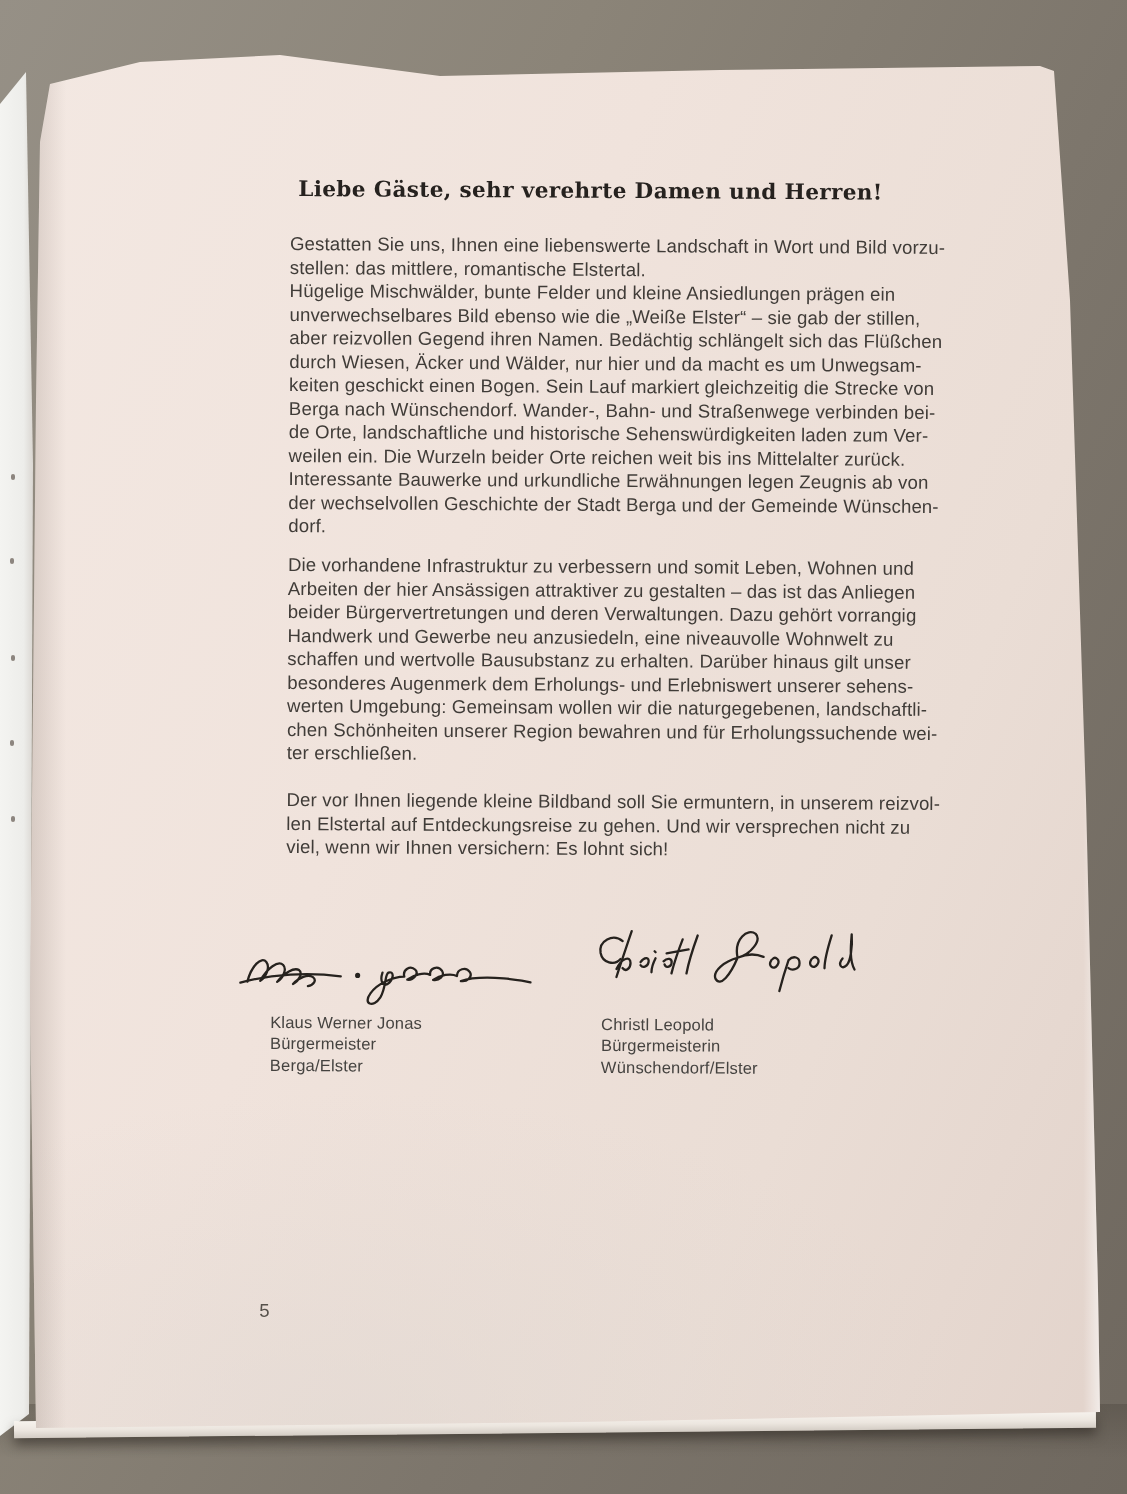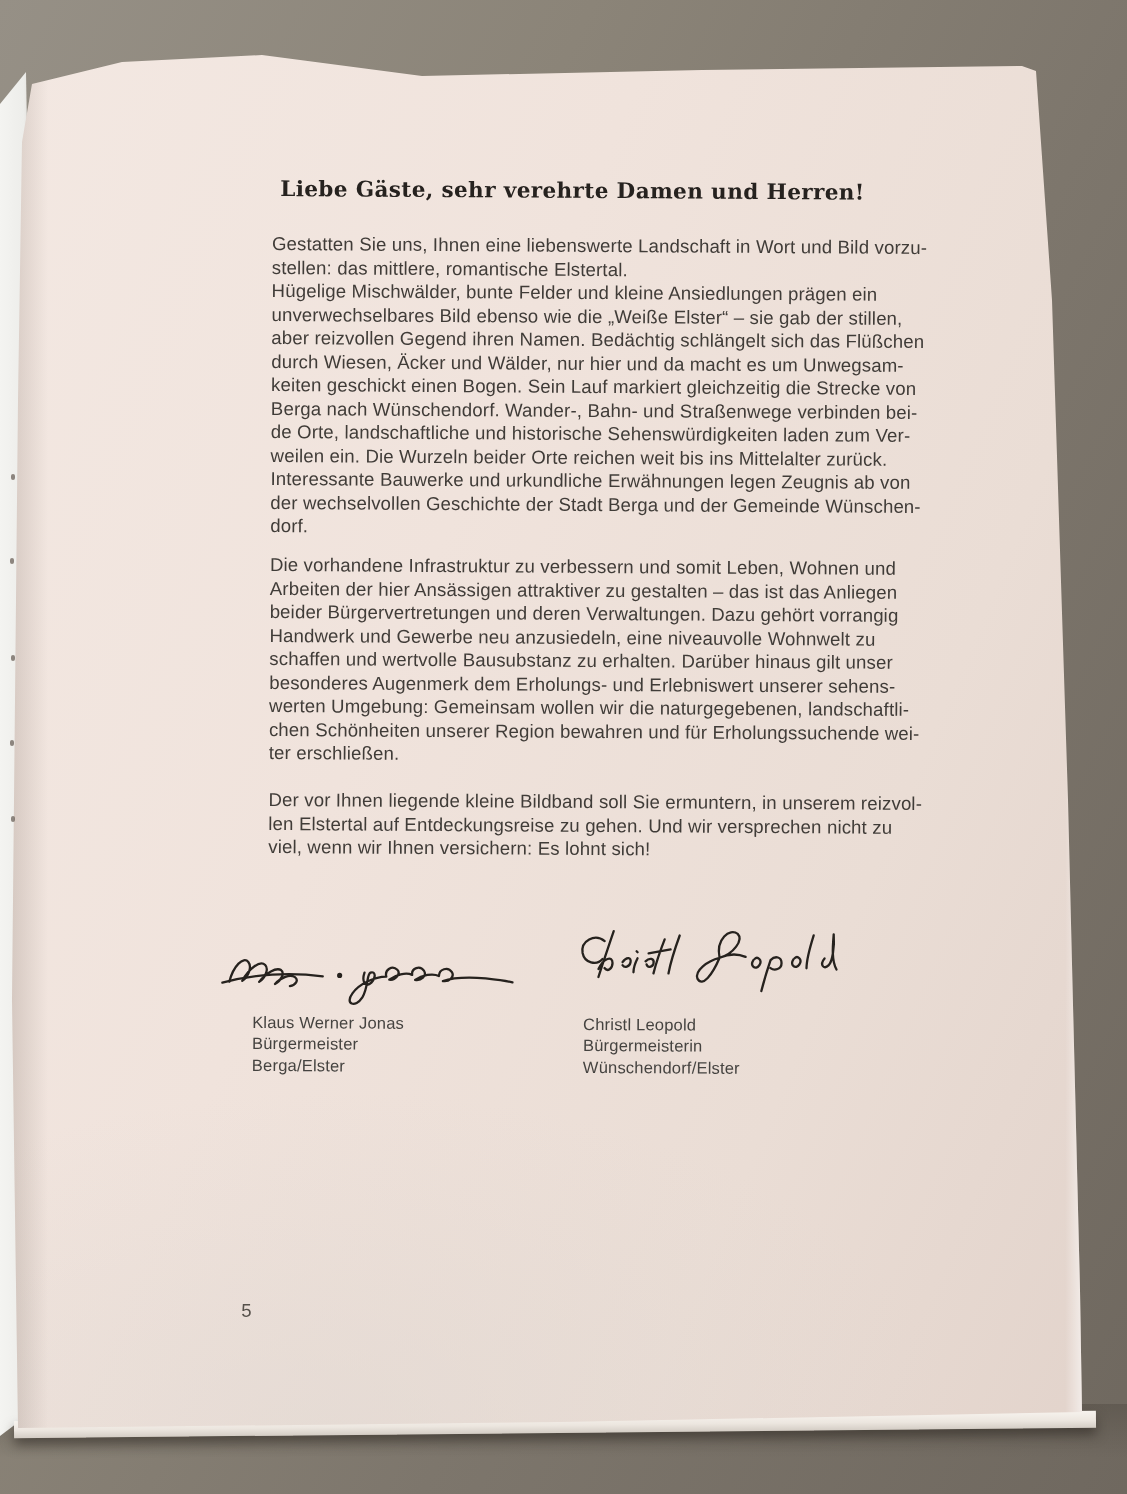--- a/index.html
+++ b/index.html
@@ -22,21 +22,21 @@
   }
   
   .page-stack{
     position:absolute;left:14px;top:1416px;width:1082px;height:17px;
     background:linear-gradient(180deg,#f7f3ee 0%,#ece6df 55%,#d4cdc5 100%);
     transform:rotate(-0.55deg);
     box-shadow:0 7px 12px rgba(42,37,31,.55);
   }
   
   .page{
-    position:absolute;left:10px;top:50px;width:1090px;height:1392px;
+    position:absolute;left:28px;top:50px;width:1090px;height:1392px;
     background:
       linear-gradient(90deg,rgba(110,95,85,.22) 0%,rgba(110,95,85,0) 3.5%),
       linear-gradient(90deg,rgba(255,255,255,0) 96.8%,rgba(255,255,255,.5) 98.2%,rgba(255,255,255,.75) 100%),
       radial-gradient(ellipse 900px 500px at 30% 100%,rgba(222,214,208,.55),rgba(222,214,208,0) 70%),
       linear-gradient(113deg,#f3e8e2 0%,#f0e3dc 38%,#eaddd5 72%,#e2d3cb 100%);
     clip-path:polygon(
       12px 92px, 22px 34px, 112px 12px, 252px 5px, 412px 26px,
       692px 20px, 1012px 16px, 1026px 21px,
       1042px 250px, 1058px 750px, 1070px 1240px, 1072px 1362px,
       550px 1372px, 8px 1378px, 2px 950px, 8px 350px);

